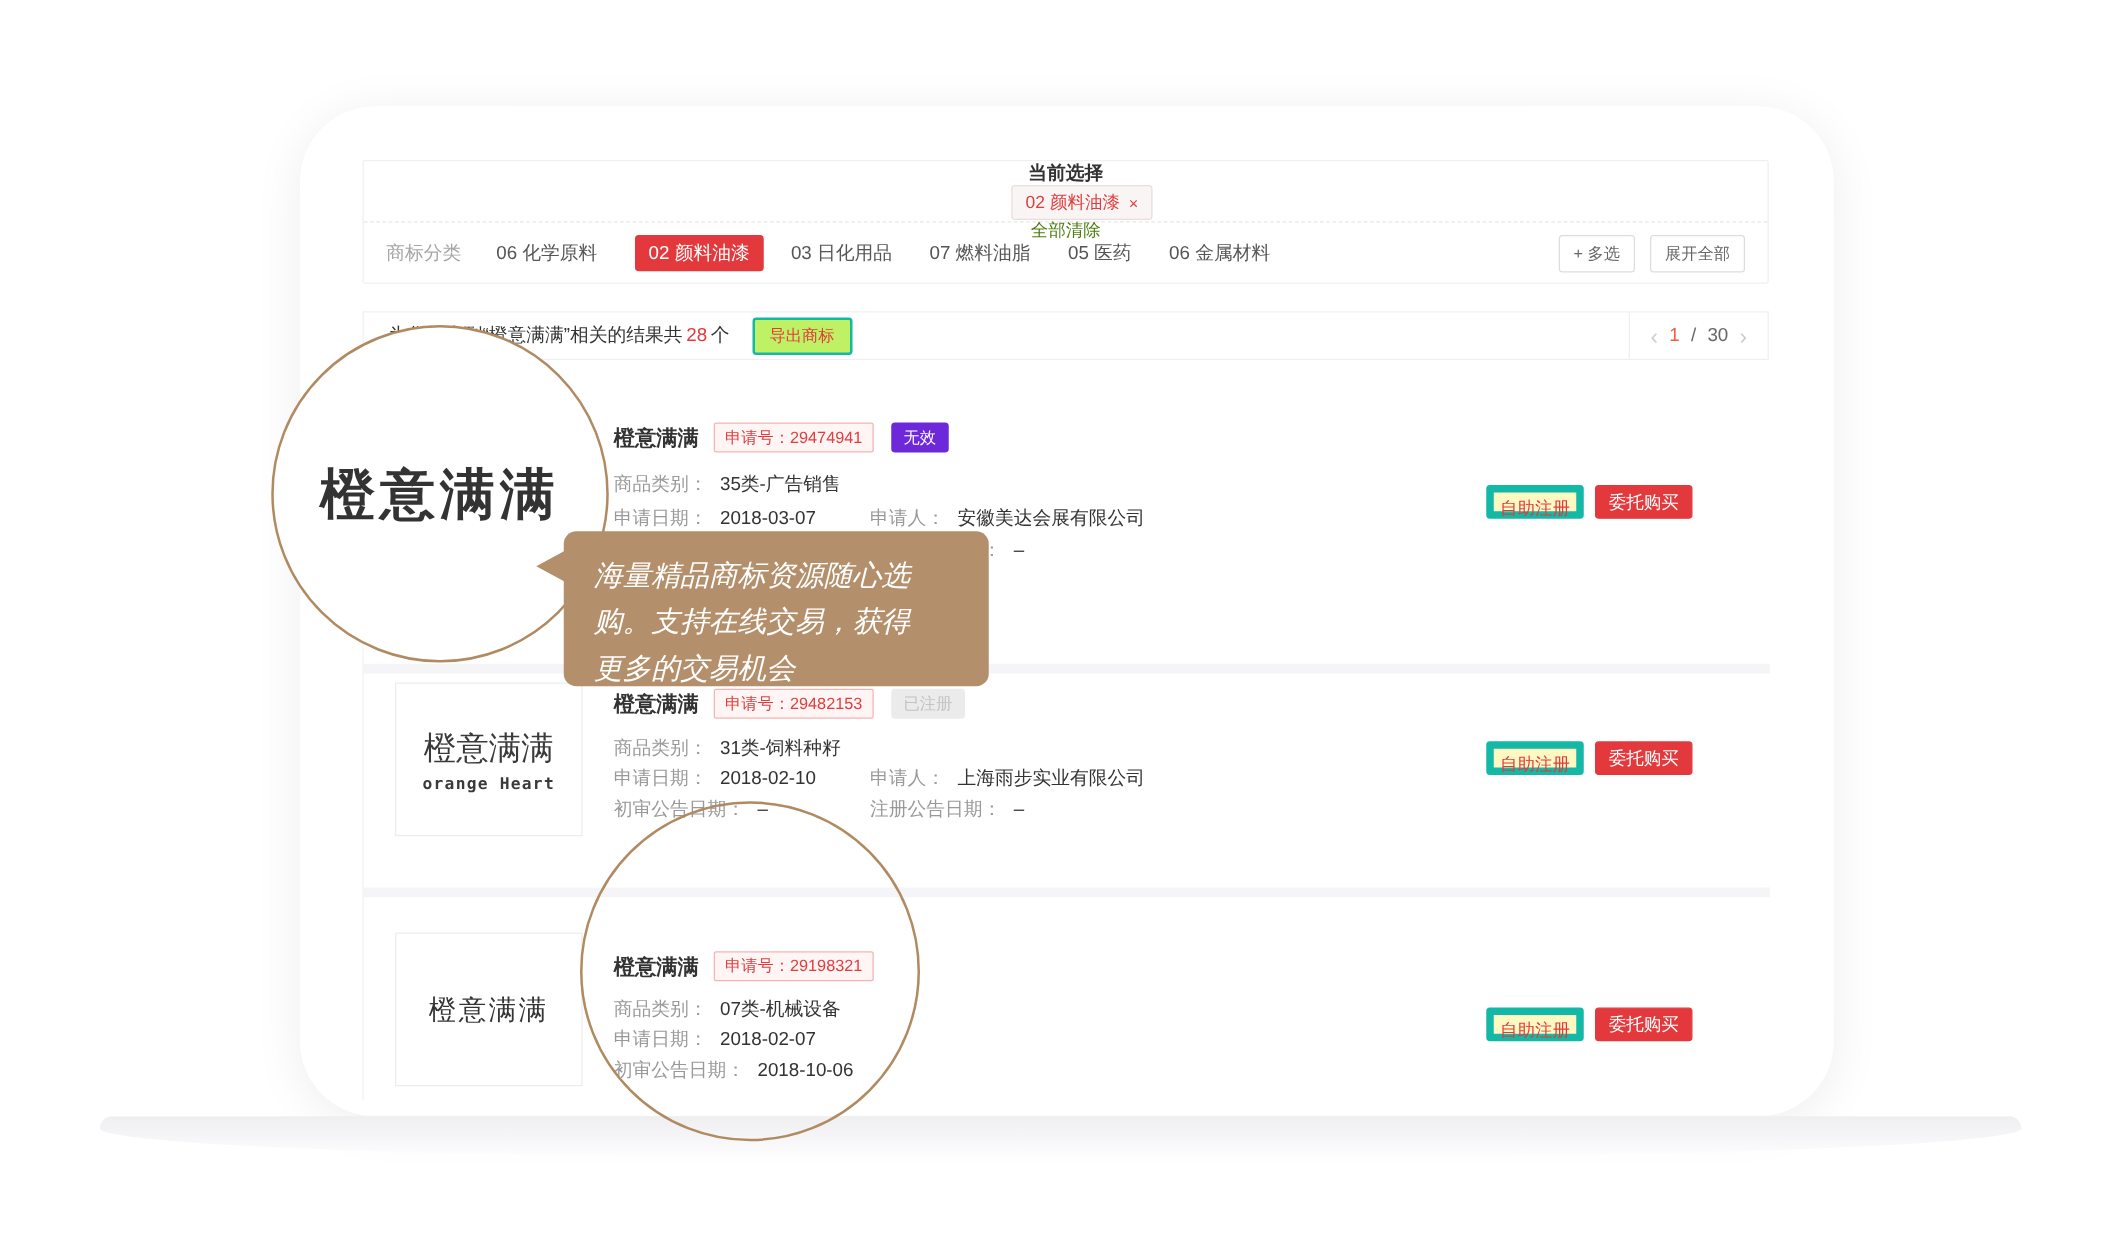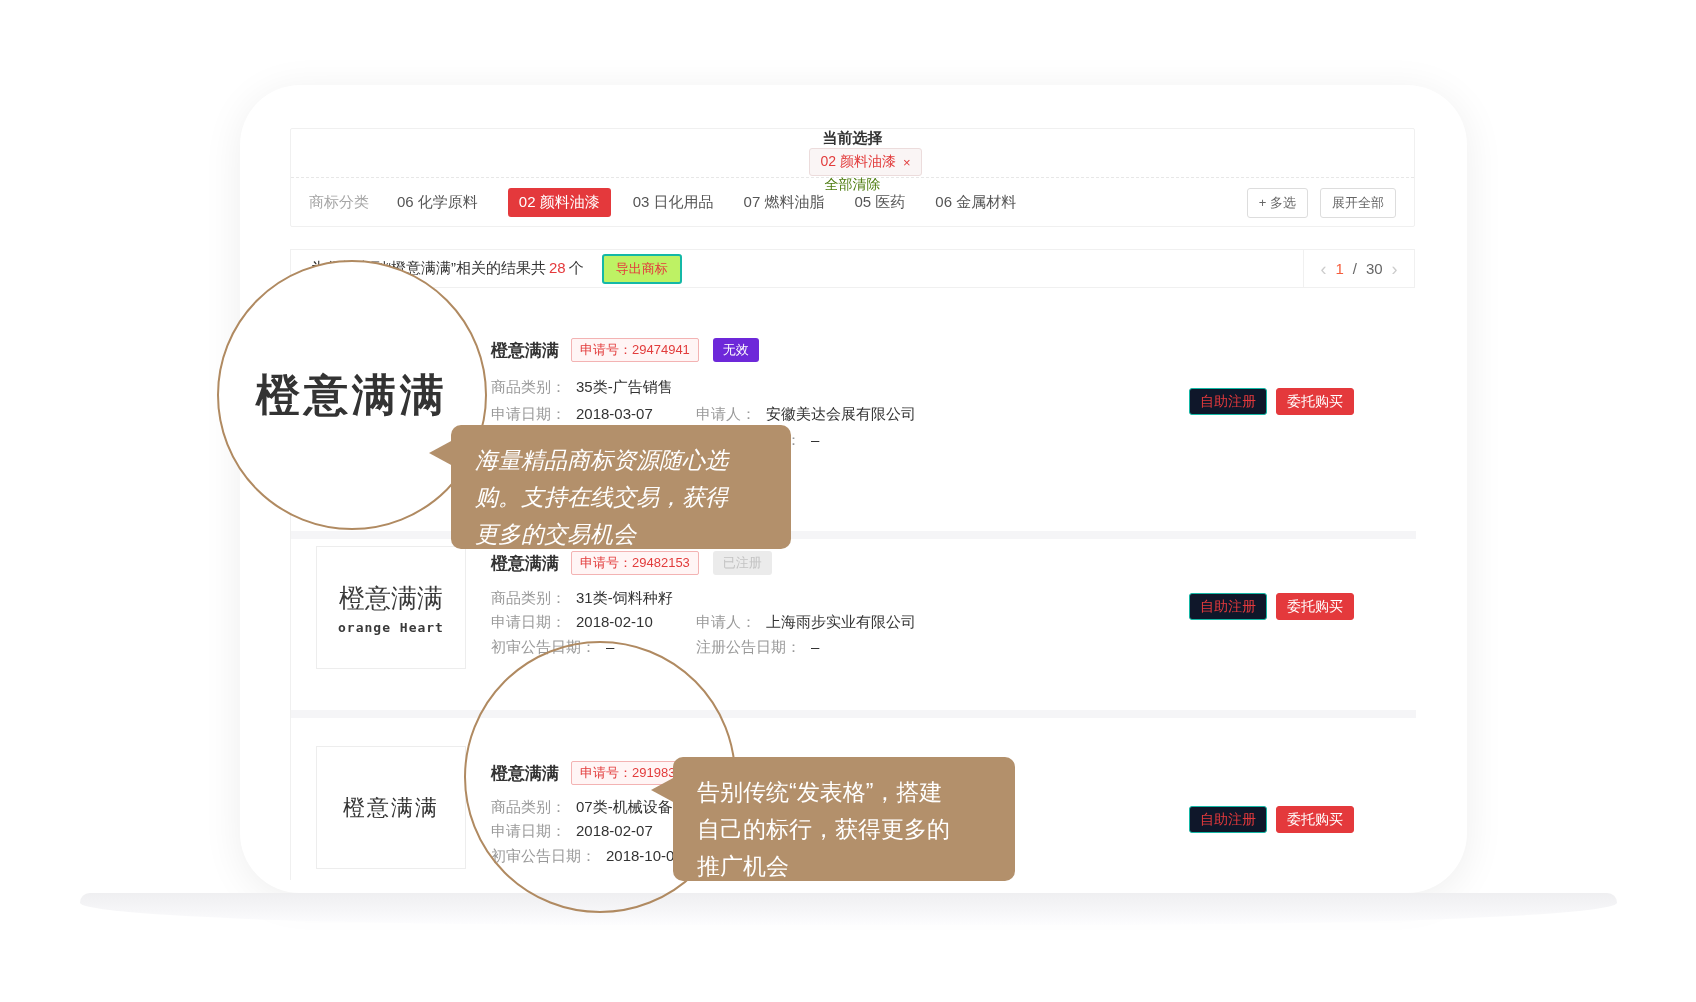--- a/index.html
+++ b/index.html
@@ -55,21 +55,21 @@
   .appno{margin-left:12px;font-size:13px;color:#e23c3c;background:#fff5f5;border:1px solid #f3b3b3;
          border-radius:2px;padding:2px 8px;white-space:nowrap;}
   .badge{margin-left:14px;font-size:13px;border-radius:3px;padding:3px 10px;white-space:nowrap;}
   .badge.invalid{background:#6d28d9;color:#fff;}
   .badge.registered{background:#ebebeb;color:#c3c3c3;}
   .dline{position:absolute;font-size:15px;color:#333;white-space:nowrap;}
   .dline .lbl{color:#999;margin-right:10px;}
   .col2{left:405px;}
   .btn{position:absolute;width:78px;height:27px;line-height:25px;text-align:center;font-size:14px;
        border-radius:3px;box-sizing:border-box;cursor:pointer;}
-  .btn.outline{border:1px solid #14b8a6;color:#e4393c;background:#0f172a;text-align:center;}
+  .btn.outline{border:6px solid #14b8a6;color:#e4393c;background:#fef9c3;text-align:center;}
   .btn.solid{border:1px solid #e4393c;background:#e4393c;color:#fff;}
 
   .zoom-circle{position:absolute;border:2px solid #b08a61;border-radius:50%;box-sizing:border-box;}
   .zoom-circle.filled{background:#fff;display:flex;align-items:center;justify-content:center;}
   .zoom-mark{font-size:44px;font-weight:bold;color:#333;letter-spacing:4px;}
   .callout{position:absolute;background:#b3906b;border-radius:10px;color:#fff;font-size:23px;line-height:37px;
            padding:17px 24px;box-sizing:border-box;white-space:pre-line;}
   .callout:before{content:"";position:absolute;left:-22px;border-top:13px solid transparent;
                   border-bottom:13px solid transparent;border-right:24px solid #b3906b;}
   .callout.c1:before{top:15px;}
@@ -205,17 +205,14 @@
   <div class="zoom-circle filled" style="left:217px;top:260px;width:270px;height:270px;z-index:5;">
     <span class="zoom-mark">橙意满满</span>
   </div>
 
   <div class="callout c1" style="left:451px;top:425px;width:340px;height:124px;z-index:6;font-style:italic;">海量精品商标资源随心选
 购。支持在线交易，获得
 更多的交易机会</div>
 
   <div class="zoom-circle" style="left:464px;top:641px;width:272px;height:272px;z-index:4;"></div>
 
-  <div class="callout c2" style="left:673px;top:757px;width:342px;height:124px;z-index:6;">告别传统“发表格”，搭建
-自己的标行，获得更多的
-推广机会</div>
 
 </div>
 
 </body></html>

